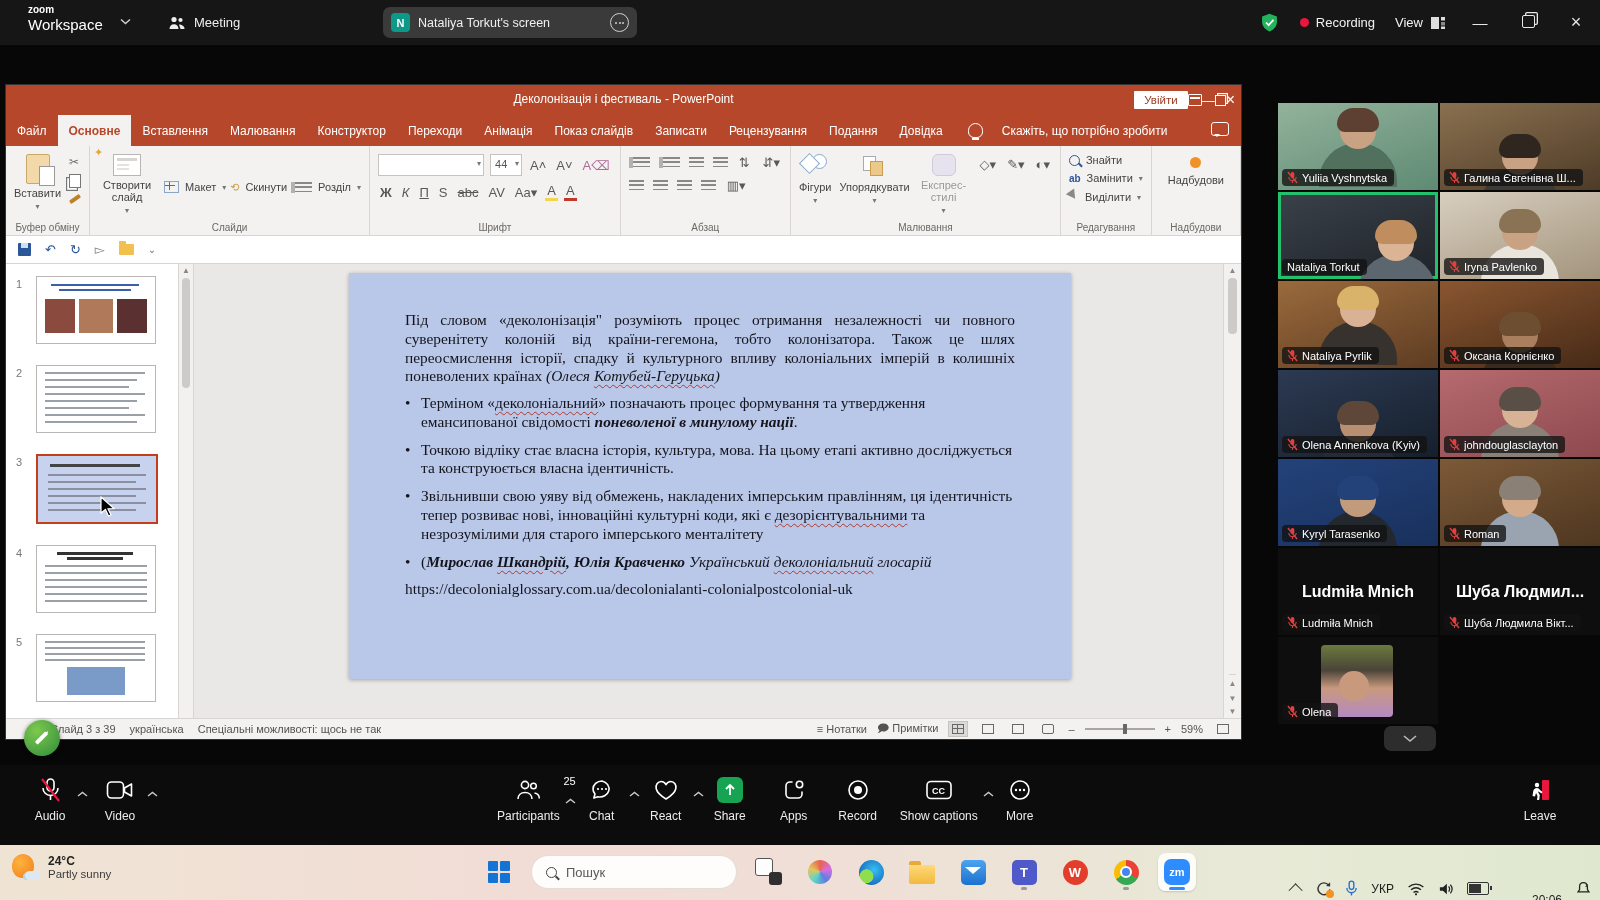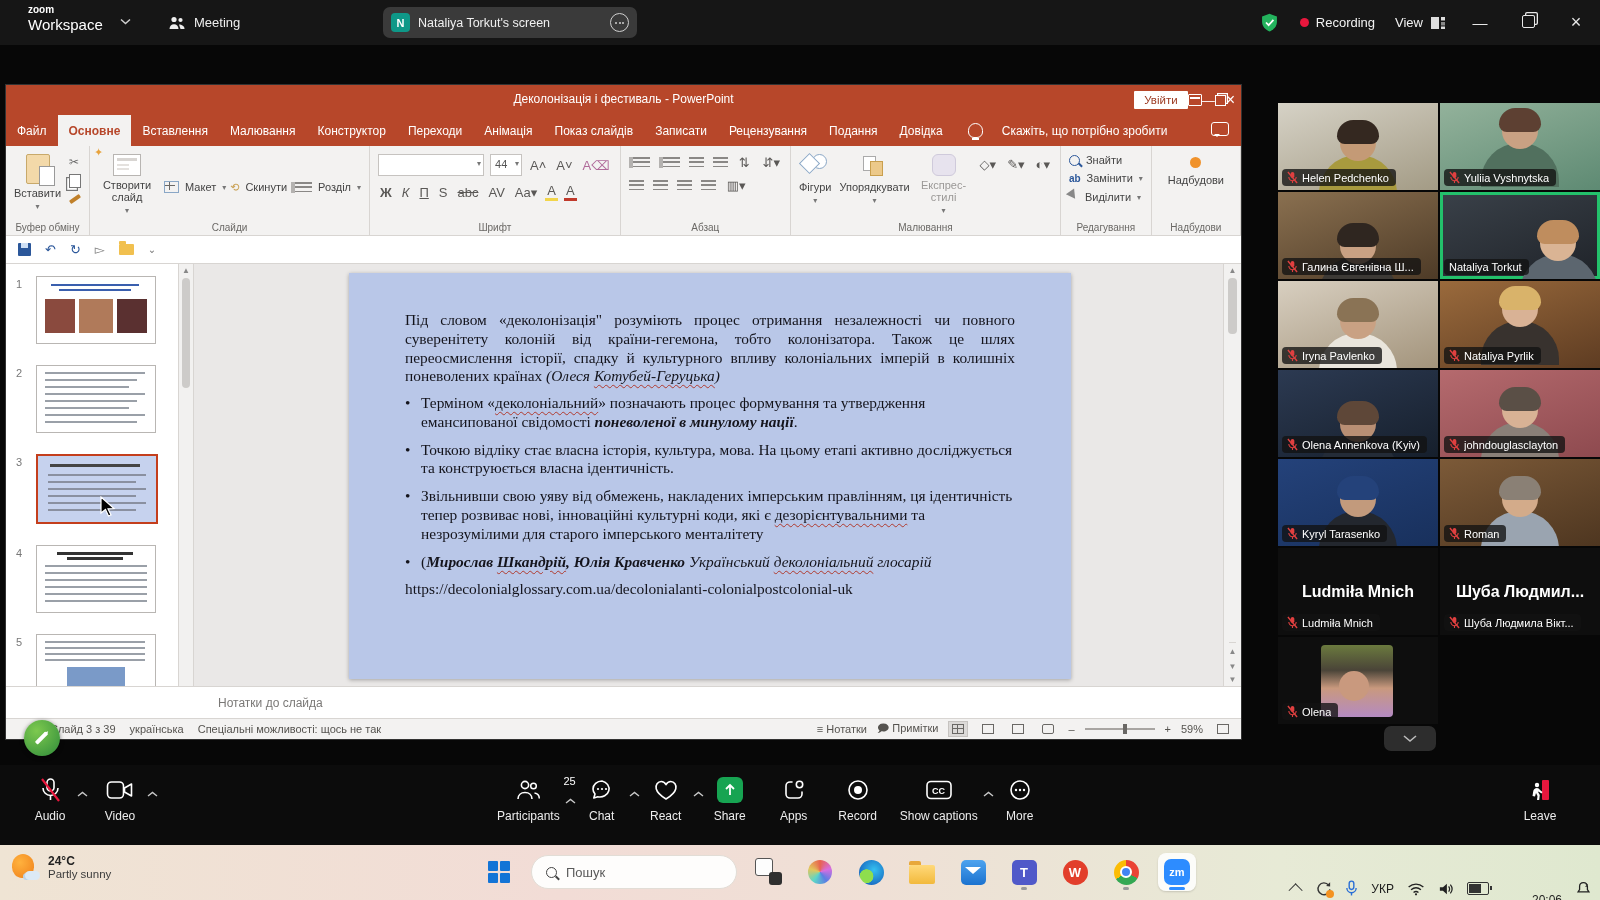--- a/index.html
+++ b/index.html
@@ -551,23 +551,20 @@
         <span class="th"></span>
         <span class="spacer"></span>
       <div class="navbtns">
           <span>▲</span>
           <span>▼</span>
         </div>
       <span>▼</span>
     </div>
   </div>
 
-  <div class="ppt-notes">
-    <span>Нотатки до слайда</span>
-  </div>
 
   <div class="ppt-status">
     <div class="st-left">
       <span>Слайд 3 з 39</span>
       <span>українська</span>
       <span>Спеціальні можливості: щось не так</span>
     </div>
     <div class="st-right">
       <span>≡ <span>Нотатки</span></span>
       <span>🗩 <span>Примітки</span></span>
@@ -598,34 +595,20 @@
 
 <div id="annotate">
     <span class="pen"></span>
   </div>
 
 <svg id="cursor" width="17" height="22" viewBox="0 0 17 22">
   <polygon points="1,1 1,17 5.5,13.5 8.5,20 11,19 8,12.8 14,12.5" fill="#000" stroke="#fff" stroke-width="1.2"></polygon>
 </svg>
 
 <div id="gallery">
-    <div class="tile" style="background: linear-gradient(160deg, rgb(214, 210, 198), rgb(163, 155, 133));">
-      <div class="p-body" style="left: 41px; top: 52px; background: rgb(168, 154, 62);"></div>
-      <div class="p-head" style="left: 62px; top: 22px; background: rgb(196, 154, 118);"></div>
-      <div class="p-hair" style="left: 59px; top: 17px; background: rgb(52, 40, 32);"></div>
-      <div class="name-tag">
-        <svg width="11" height="13" viewBox="0 0 12 14">
-          <rect x="4" y="1" width="4" height="6.5" rx="2" fill="#e04040"></rect>
-          <path d="M2 6.5a4 4 0 0 0 8 0" stroke="#e04040" stroke-width="1.2" fill="none"></path>
-          <line x1="6" y1="10.5" x2="6" y2="13" stroke="#e04040" stroke-width="1.2"></line>
-          <line x1="1" y1="1" x2="11" y2="13" stroke="#e04040" stroke-width="1.5"></line>
-        </svg>
-        <span class="nm">Helen Pedchenko</span>
-      </div>
-    </div>
     <div class="tile" style="background: linear-gradient(160deg, rgb(147, 178, 155), rgb(94, 138, 115));">
       <div class="p-body" style="left: 41px; top: 40px; background: rgb(81, 112, 94);"></div>
       <div class="p-head" style="left: 62px; top: 10px; background: rgb(201, 161, 131);"></div>
       <div class="p-hair" style="left: 59px; top: 5px; background: rgb(93, 64, 50);"></div>
       <div class="name-tag">
         <svg width="11" height="13" viewBox="0 0 12 14">
           <rect x="4" y="1" width="4" height="6.5" rx="2" fill="#e04040"></rect>
           <path d="M2 6.5a4 4 0 0 0 8 0" stroke="#e04040" stroke-width="1.2" fill="none"></path>
           <line x1="6" y1="10.5" x2="6" y2="13" stroke="#e04040" stroke-width="1.2"></line>
           <line x1="1" y1="1" x2="11" y2="13" stroke="#e04040" stroke-width="1.5"></line>
@@ -674,20 +657,34 @@
       <div class="p-head" style="left: 62px; top: 10px; background: rgb(217, 178, 149);"></div>
       <div class="p-hair" style="left: 59px; top: 5px; background: rgb(217, 179, 106);"></div>
       <div class="name-tag">
         <svg width="11" height="13" viewBox="0 0 12 14">
           <rect x="4" y="1" width="4" height="6.5" rx="2" fill="#e04040"></rect>
           <path d="M2 6.5a4 4 0 0 0 8 0" stroke="#e04040" stroke-width="1.2" fill="none"></path>
           <line x1="6" y1="10.5" x2="6" y2="13" stroke="#e04040" stroke-width="1.2"></line>
           <line x1="1" y1="1" x2="11" y2="13" stroke="#e04040" stroke-width="1.5"></line>
         </svg>
         <span class="nm">Nataliya Pyrlik</span>
+      </div>
+    </div>
+    <div class="tile" style="background: linear-gradient(160deg, rgb(138, 86, 48), rgb(71, 42, 23));">
+      <div class="p-body" style="left: 41px; top: 64px; background: rgb(58, 42, 28);"></div>
+      <div class="p-head" style="left: 62px; top: 36px; background: rgb(169, 127, 94);"></div>
+      <div class="p-hair" style="left: 59px; top: 31px; background: rgb(110, 78, 48);"></div>
+      <div class="name-tag">
+        <svg width="11" height="13" viewBox="0 0 12 14">
+          <rect x="4" y="1" width="4" height="6.5" rx="2" fill="#e04040"></rect>
+          <path d="M2 6.5a4 4 0 0 0 8 0" stroke="#e04040" stroke-width="1.2" fill="none"></path>
+          <line x1="6" y1="10.5" x2="6" y2="13" stroke="#e04040" stroke-width="1.2"></line>
+          <line x1="1" y1="1" x2="11" y2="13" stroke="#e04040" stroke-width="1.5"></line>
+        </svg>
+        <span class="nm">Оксана Корнієнко</span>
       </div>
     </div>
     <div class="tile" style="background: linear-gradient(160deg, rgb(44, 58, 82), rgb(22, 31, 44));">
       <div class="p-body" style="left: 41px; top: 64px; background: rgb(36, 44, 56);"></div>
       <div class="p-head" style="left: 62px; top: 36px; background: rgb(185, 143, 116);"></div>
       <div class="p-hair" style="left: 59px; top: 31px; background: rgb(94, 71, 56);"></div>
       <div class="name-tag">
         <svg width="11" height="13" viewBox="0 0 12 14">
           <rect x="4" y="1" width="4" height="6.5" rx="2" fill="#e04040"></rect>
           <path d="M2 6.5a4 4 0 0 0 8 0" stroke="#e04040" stroke-width="1.2" fill="none"></path>

